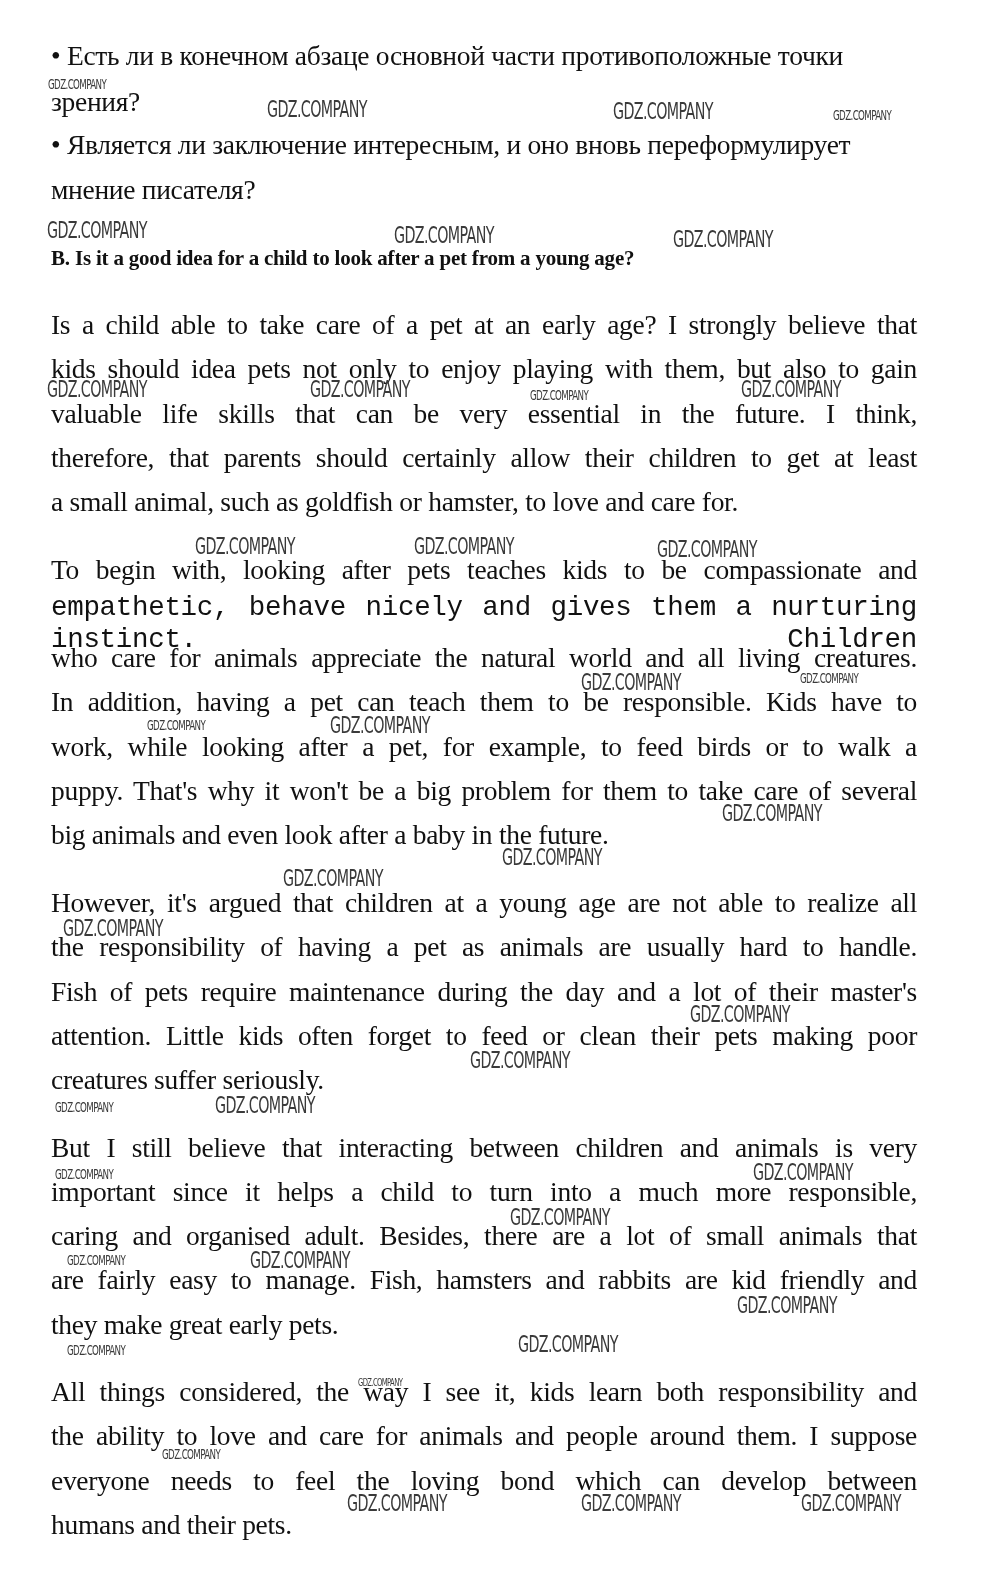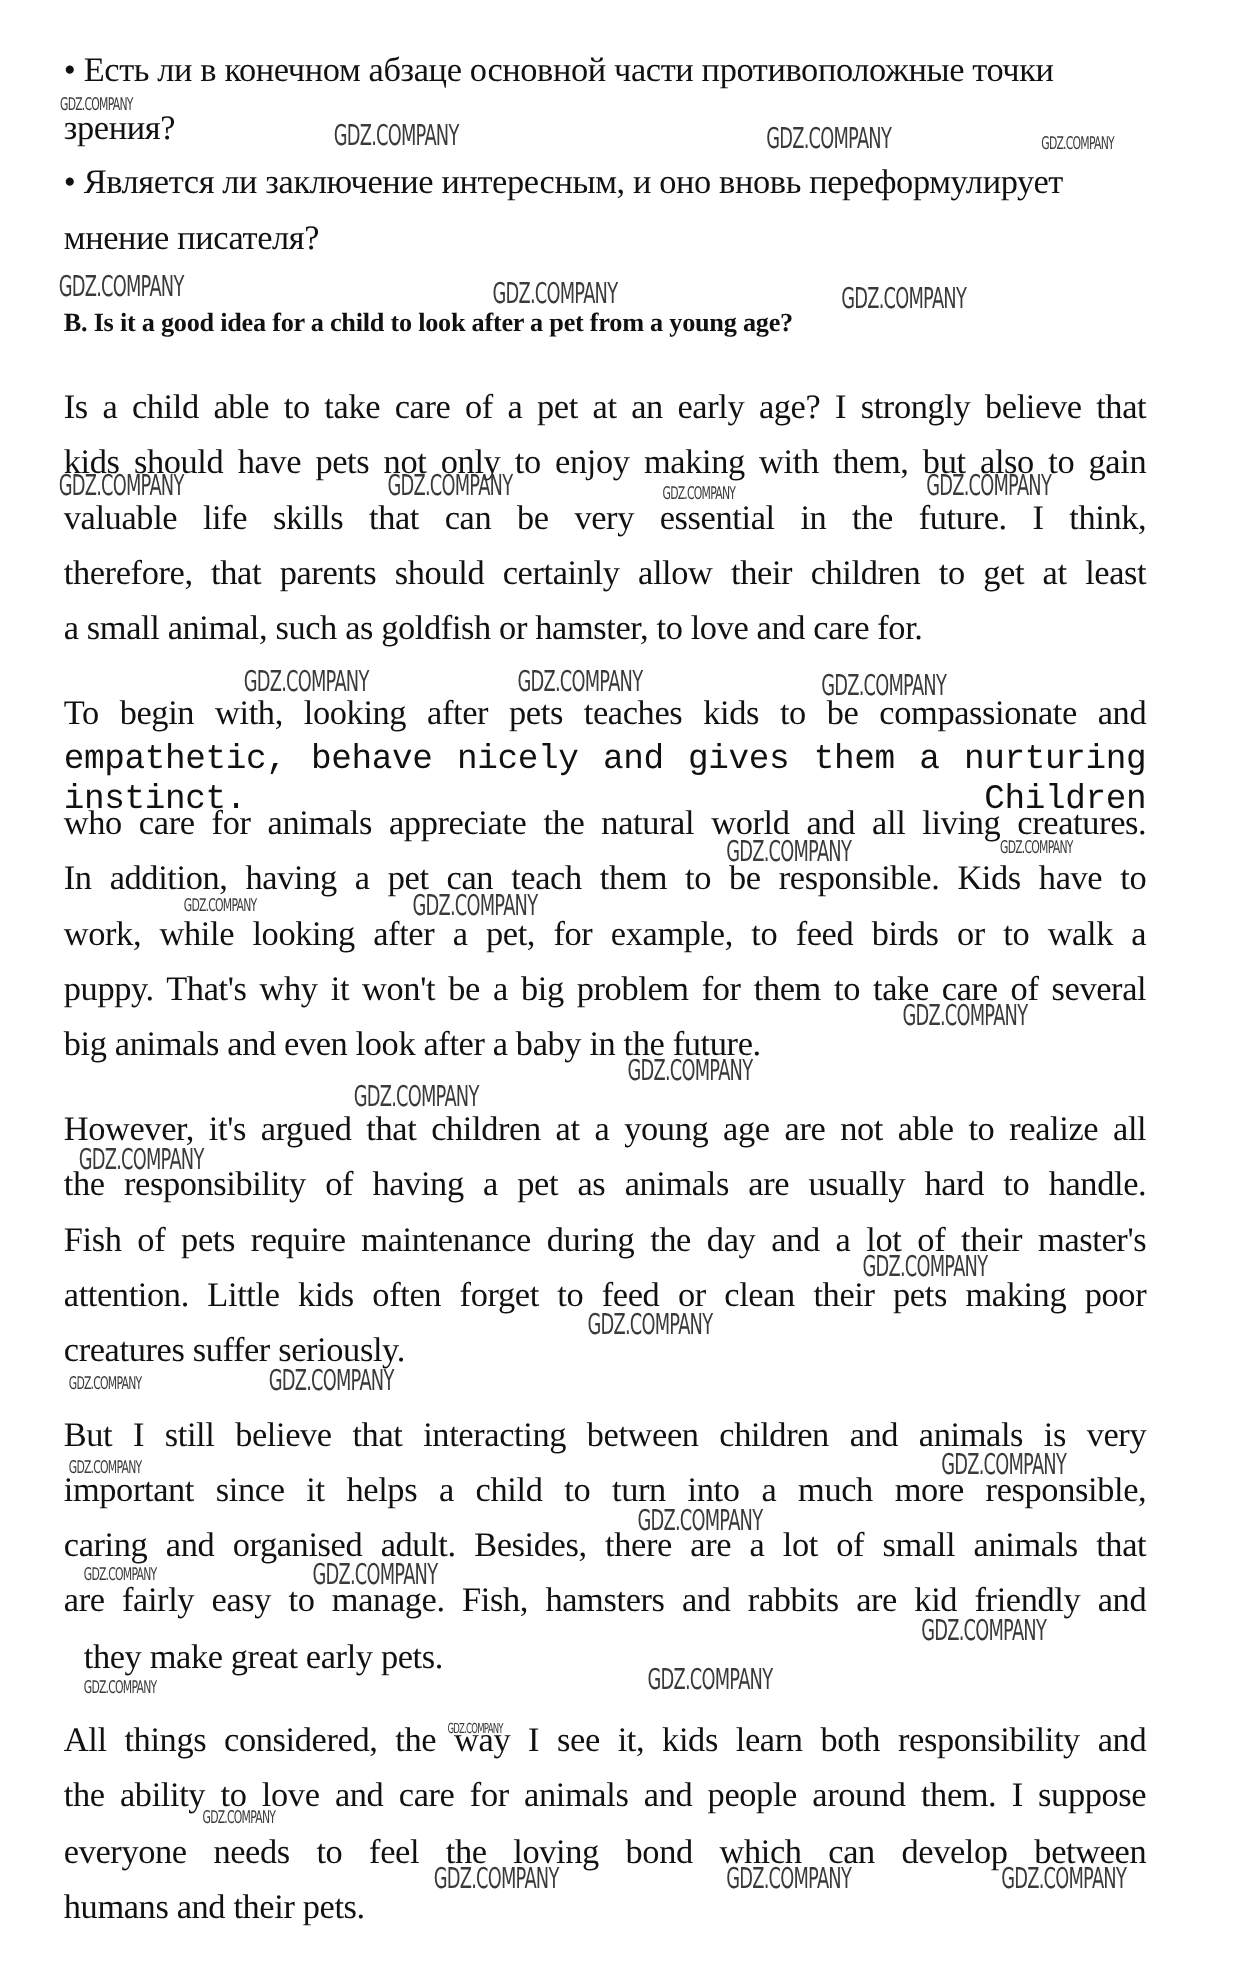--- a/index.html
+++ b/index.html
@@ -29,21 +29,21 @@
 <div class="page">
 
   <div class="line" style="top:40px;">• Есть ли в конечном абзаце основной части противоположные точки</div>
   <div class="line" style="top:86px;">зрения?</div>
   <div class="line" style="top:129px;">• Является ли заключение интересным, и оно вновь переформулирует</div>
   <div class="line" style="top:174px;">мнение писателя?</div>
 
   <div class="line heading" style="top:242px;">B. Is it a good idea for a child to look after a pet from a young age?</div>
 
   <div class="line justify" style="top:309px;">Is a child able to take care of a pet at an early age? I strongly believe that</div>
-  <div class="line justify" style="top:353px;">kids should have pets not only to enjoy making with them, but also to gain</div>
+  <div class="line justify" style="top:353px;">kids should idea pets not only to enjoy playing with them, but also to gain</div>
   <div class="line justify" style="top:398px;">valuable life skills that can be very essential in the future. I think,</div>
   <div class="line justify" style="top:442px;">therefore, that parents should certainly allow their children to get at least</div>
   <div class="line" style="top:486px;">a small animal, such as goldfish or hamster, to love and care for.</div>
 
   <div class="line justify" style="top:554px;">To begin with, looking after pets teaches kids to be compassionate and</div>
   <div class="line justify" style="top:592px;font-family:Liberation Mono, monospace;">empathetic, behave nicely and gives them a nurturing instinct. Children</div>
   <div class="line justify" style="top:642px;">who care for animals appreciate the natural world and all living creatures.</div>
   <div class="line justify" style="top:731px;">work, while looking after a pet, for example, to feed birds or to walk a</div>
   <div class="line justify" style="top:686px;">In addition, having a pet can teach them to be responsible. Kids have to</div>
   <div class="line justify" style="top:775px;">puppy. That's why it won't be a big problem for them to take care of several</div>
@@ -52,21 +52,21 @@
   <div class="line justify" style="top:887px;">However, it's argued that children at a young age are not able to realize all</div>
   <div class="line justify" style="top:931px;">the responsibility of having a pet as animals are usually hard to handle.</div>
   <div class="line justify" style="top:976px;">Fish of pets require maintenance during the day and a lot of their master's</div>
   <div class="line justify" style="top:1020px;">attention. Little kids often forget to feed or clean their pets making poor</div>
   <div class="line" style="top:1064px;">creatures suffer seriously.</div>
 
   <div class="line justify" style="top:1132px;">But I still believe that interacting between children and animals is very</div>
   <div class="line justify" style="top:1176px;">important since it helps a child to turn into a much more responsible,</div>
   <div class="line justify" style="top:1220px;">caring and organised adult. Besides, there are a lot of small animals that</div>
   <div class="line justify" style="top:1264px;">are fairly easy to manage. Fish, hamsters and rabbits are kid friendly and</div>
-  <div class="line" style="top:1309px;margin-left:16px;">they make great early pets.</div>
+  <div class="line" style="top:1309px;">they make great early pets.</div>
 
   <div class="line justify" style="top:1376px;">All things considered, the way I see it, kids learn both responsibility and</div>
   <div class="line justify" style="top:1420px;">the ability to love and care for animals and people around them. I suppose</div>
   <div class="line justify" style="top:1465px;">everyone needs to feel the loving bond which can develop between</div>
   <div class="line" style="top:1509px;">humans and their pets.</div>
 
   <div class="wm small" style="left:48px;top:77px;">GDZ.COMPANY</div>
   <div class="wm big" style="left:267px;top:97px;">GDZ.COMPANY</div>
   <div class="wm big" style="left:613px;top:99px;">GDZ.COMPANY</div>
   <div class="wm small" style="left:833px;top:108px;">GDZ.COMPANY</div>

